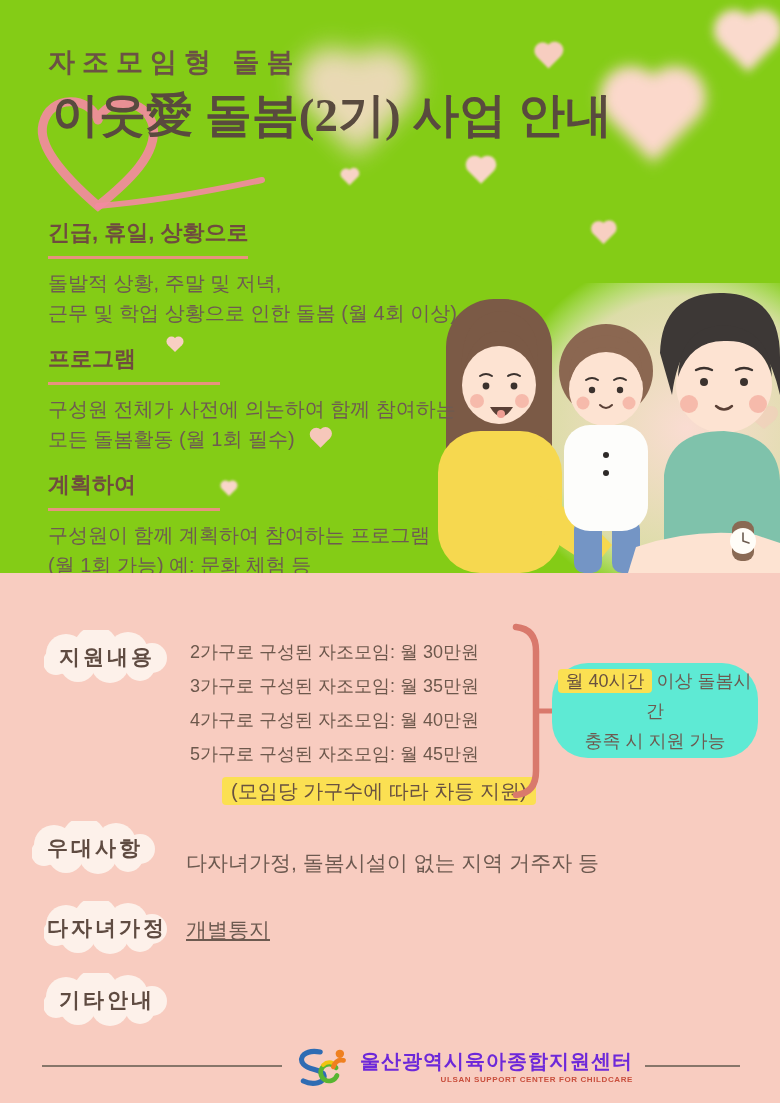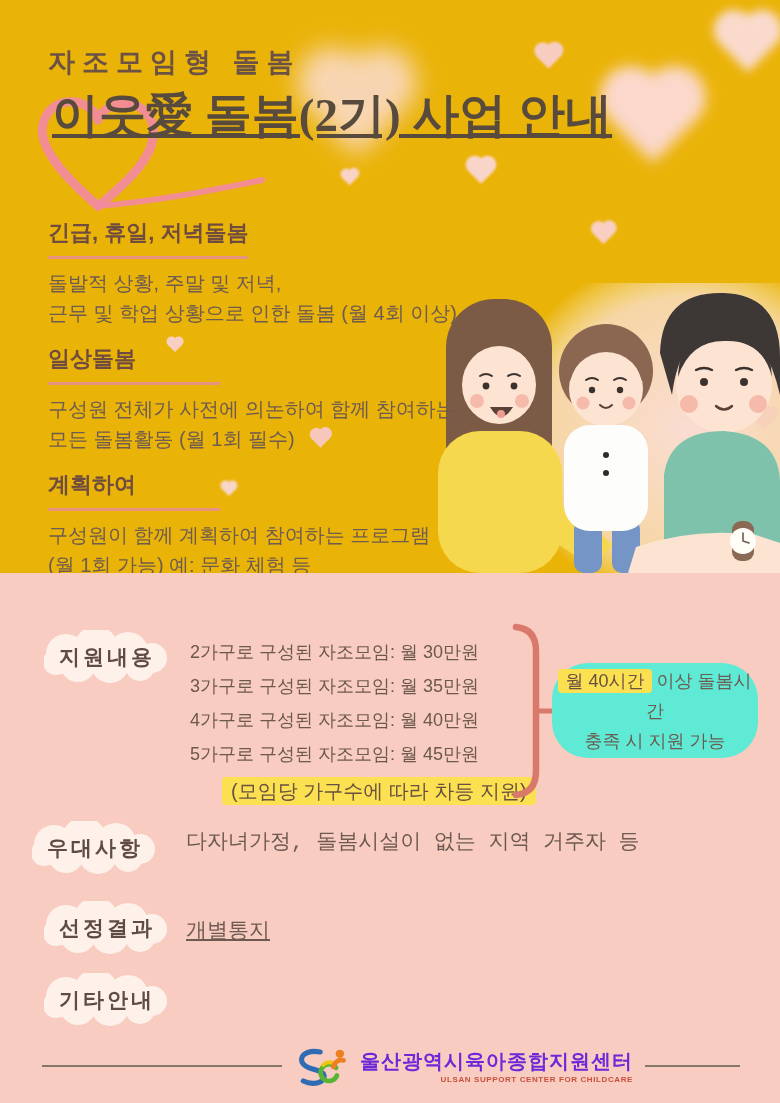--- a/index.html
+++ b/index.html
@@ -1,23 +1,23 @@
 <!DOCTYPE html>
 <html><head>
 <meta charset="utf-8">
 <style>
   html,body{margin:0;padding:0;background:#e8e8e8;}
   .poster{position:relative;width:780px;height:1103px;margin:0 auto;overflow:hidden;
           font-family:"Liberation Sans",sans-serif;background:#ffffff;}
   
-  .top-section{position:absolute;left:0;top:0;width:780px;height:573px;background:#eab308;overflow:hidden;}
+  .top-section{position:absolute;left:0;top:0;width:780px;height:573px;background:#84cc16;overflow:hidden;}
   .kicker{position:absolute;left:48px;top:44px;font-size:27px;font-weight:bold;color:#6b5244;
           letter-spacing:7px;z-index:3;}
   .title{position:absolute;left:52px;top:84px;margin:0;font-size:47px;font-weight:800;color:#594a3e;
-         font-family:"Liberation Serif",serif;letter-spacing:0px;z-index:3;white-space:nowrap;text-decoration:underline;}
+         font-family:"Liberation Serif",serif;letter-spacing:0px;z-index:3;white-space:nowrap;}
   .title-heart{position:absolute;left:16px;top:92px;z-index:2;}
   
   .heart{position:absolute;transform:rotate(-45deg);z-index:1;}
   .heart, .heart::before, .heart::after{width:var(--s);height:var(--s);background:var(--c);}
   .heart::before,.heart::after{content:"";position:absolute;border-radius:50%;}
   .heart::before{top:calc(var(--s) / -2);left:0;}
   .heart::after{left:calc(var(--s) / 2);top:0;}
   
   .care-sections{position:absolute;left:48px;top:218px;z-index:3;width:420px;}
   .care-heading{display:inline-block;margin:0 0 9px 0;font-size:22px;font-weight:bold;color:#6f4c3f;
@@ -73,26 +73,26 @@
     <svg class="title-heart" width="260" height="140" viewBox="0 0 260 140">
       <path d="M82,28 C74,4 34,2 27,32 C21,56 52,88 82,114 C112,90 142,62 137,34 C130,4 90,6 82,28" fill="none" stroke="#f28ba0" stroke-width="9" stroke-linecap="round" opacity="0.92"></path>
       <path d="M82,114 C132,110 190,100 246,88" fill="none" stroke="#f28ba0" stroke-width="6" stroke-linecap="round" opacity="0.92"></path>
     </svg>
 
     <div class="kicker">자조모임형 돌봄</div>
     <h1 class="title">이웃愛 돌봄(2기) 사업 안내</h1>
 
     <div class="care-sections">
       <section class="care-block">
-        <h2 class="care-heading">긴급, 휴일, 저녁돌봄</h2>
+        <h2 class="care-heading">긴급, 휴일, 상황으로</h2>
         <p class="care-line">돌발적 상황, 주말 및 저녁,</p>
         <p class="care-line">근무 및 학업 상황으로 인한 돌봄 (월 4회 이상)</p>
       </section>
       <section class="care-block">
-        <h2 class="care-heading">일상돌봄</h2>
+        <h2 class="care-heading">프로그램</h2>
         <p class="care-line">구성원 전체가 사전에 의논하여 함께 참여하는</p>
         <p class="care-line">모든 돌봄활동 (월 1회 필수)</p>
       </section>
       <section class="care-block">
         <h2 class="care-heading">계획하여</h2>
         <p class="care-line">구성원이 함께 계획하여 참여하는 프로그램</p>
         <p class="care-line">(월 1회 가능) 예: 문화 체험 등</p>
       </section>
     </div>
 
@@ -205,38 +205,38 @@
             <circle cx="84" cy="22" r="20"></circle>
           <circle cx="108" cy="28" r="15"></circle>
             <circle cx="34" cy="34" r="18"></circle>
             <circle cx="66" cy="34" r="19"></circle>
           <circle cx="96" cy="36" r="15"></circle>
             <circle cx="12" cy="32" r="13"></circle>
         </g>
       </svg>
       <span class="pill-label">우대사항</span>
     </div>
-    <div class="row-text" style="top:254px;font-family:Liberation Mono, monospace;">
+    <div class="row-text" style="top:274px;">
       <p>다자녀가정, 돌봄시설이 없는 지역 거주자 등</p>
     </div>
 
     <div class="pill" style="left:44px;top:328px;">
       <svg class="pill-bg" viewBox="0 0 126 54" preserveAspectRatio="none">
         <g fill="#fdf1ea">
           <circle cx="22" cy="24" r="20"></circle>
             <circle cx="52" cy="18" r="22"></circle>
             <circle cx="84" cy="22" r="20"></circle>
           <circle cx="108" cy="28" r="15"></circle>
             <circle cx="34" cy="34" r="18"></circle>
             <circle cx="66" cy="34" r="19"></circle>
           <circle cx="96" cy="36" r="15"></circle>
             <circle cx="12" cy="32" r="13"></circle>
         </g>
       </svg>
-      <span class="pill-label">선정결과</span>
+      <span class="pill-label">다자녀가정</span>
     </div>
     <div class="row-text" style="top:341px;text-decoration:underline;">
       <p>개별통지</p>
     </div>
 
     <div class="pill" style="left:44px;top:400px;">
       <svg class="pill-bg" viewBox="0 0 126 54" preserveAspectRatio="none">
         <g fill="#fdf1ea">
           <circle cx="22" cy="24" r="20"></circle>
             <circle cx="52" cy="18" r="22"></circle>

